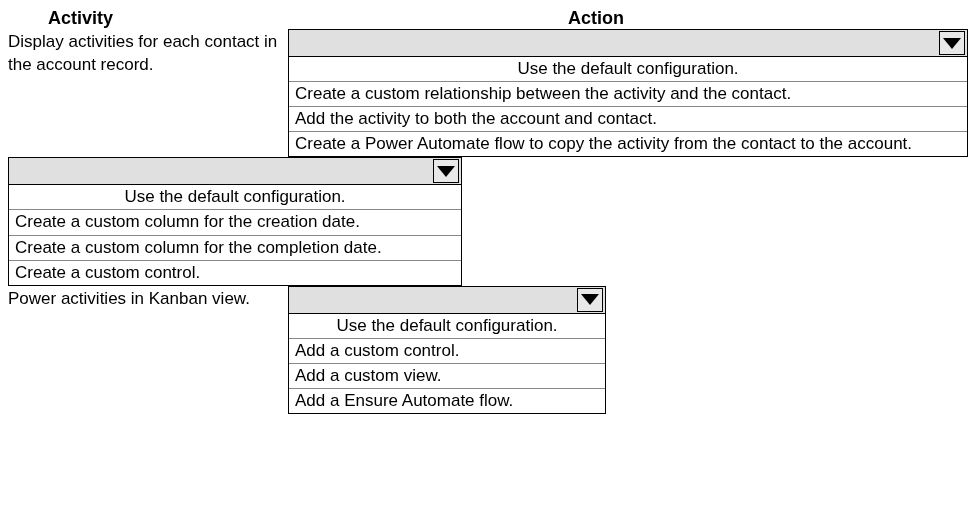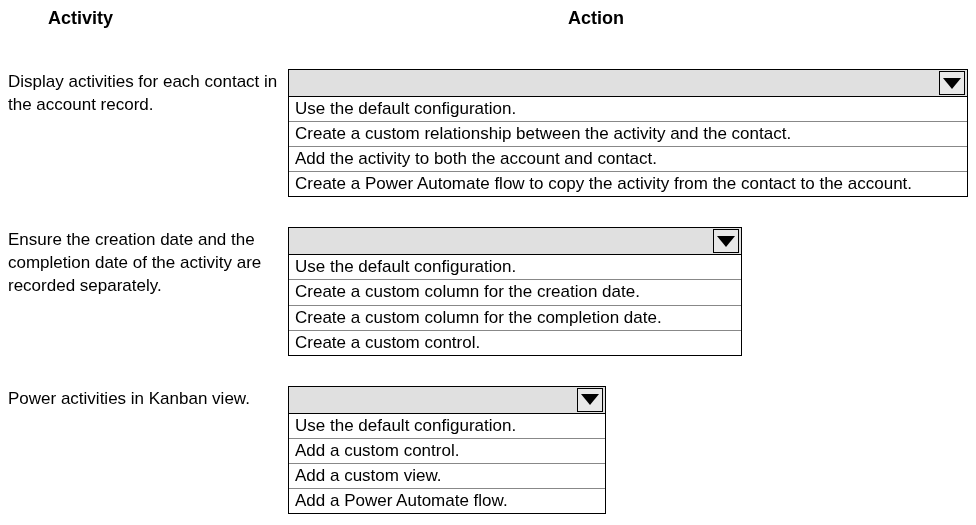--- a/index.html
+++ b/index.html
@@ -10,37 +10,35 @@
     body {
       font-family: Arial, Helvetica, sans-serif;
       font-size: 17px;
       color: #000;
       background: #fff;
       padding: 8px 8px 8px 8px;
       width: 976px;
     }
     .headers {
       display: flex;
-      margin-bottom: 40px;
       padding-left: 40px;
     }
     .header-activity {
       font-weight: bold;
       font-size: 18px;
       width: 520px;
     }
     .header-action {
       font-weight: bold;
       font-size: 18px;
       text-align: center;
     }
     .row {
       display: flex;
       align-items: flex-start;
-      margin-bottom: 30px;
     }
     .activity-text {
       width: 280px;
       flex-shrink: 0;
       padding-right: 10px;
       padding-top: 2px;
       line-height: 1.35;
     }
     .dropdown-container {
       flex-shrink: 0;
@@ -76,20 +74,21 @@
       border-bottom: 1px solid #000;
     }
     .option {
       border-top: 1px solid #888;
       padding: 1px 6px;
       line-height: 1.3;
       white-space: nowrap;
     }
     .option:first-child {
       border-top: none;
+      text-align: center;
     }
     .w1 { width: 680px; }
     .w2 { width: 454px; }
     .w3 { width: 318px; }
   </style>
 </head>
 <body>
 
 <div class="headers">
   <div class="header-activity">Activity</div>
@@ -107,21 +106,20 @@
     <div class="options">
       <div class="option">Use the default configuration.</div>
       <div class="option">Create a custom relationship between the activity and the contact.</div>
       <div class="option">Add the activity to both the account and contact.</div>
       <div class="option">Create a Power Automate flow to copy the activity from the contact to the account.</div>
     </div>
   </div>
 </div>
 
 <div class="row">
-  <div class="activity-text">Ensure the creation date and the completion date of the activity are recorded separately.</div>
   <div class="dropdown-container w2">
     <div class="dropdown-header">
       <div class="dropdown-arrow-box">
         <div class="arrow-down"></div>
       </div>
     </div>
     <div class="options">
       <div class="option">Use the default configuration.</div>
       <div class="option">Create a custom column for the creation date.</div>
       <div class="option">Create a custom column for the completion date.</div>
@@ -135,16 +133,16 @@
   <div class="dropdown-container w3">
     <div class="dropdown-header">
       <div class="dropdown-arrow-box">
         <div class="arrow-down"></div>
       </div>
     </div>
     <div class="options">
       <div class="option">Use the default configuration.</div>
       <div class="option">Add a custom control.</div>
       <div class="option">Add a custom view.</div>
-      <div class="option">Add a Power Automate flow.</div>
+      <div class="option">Add a Ensure Automate flow.</div>
     </div>
   </div>
 </div>
 
 </body></html>

